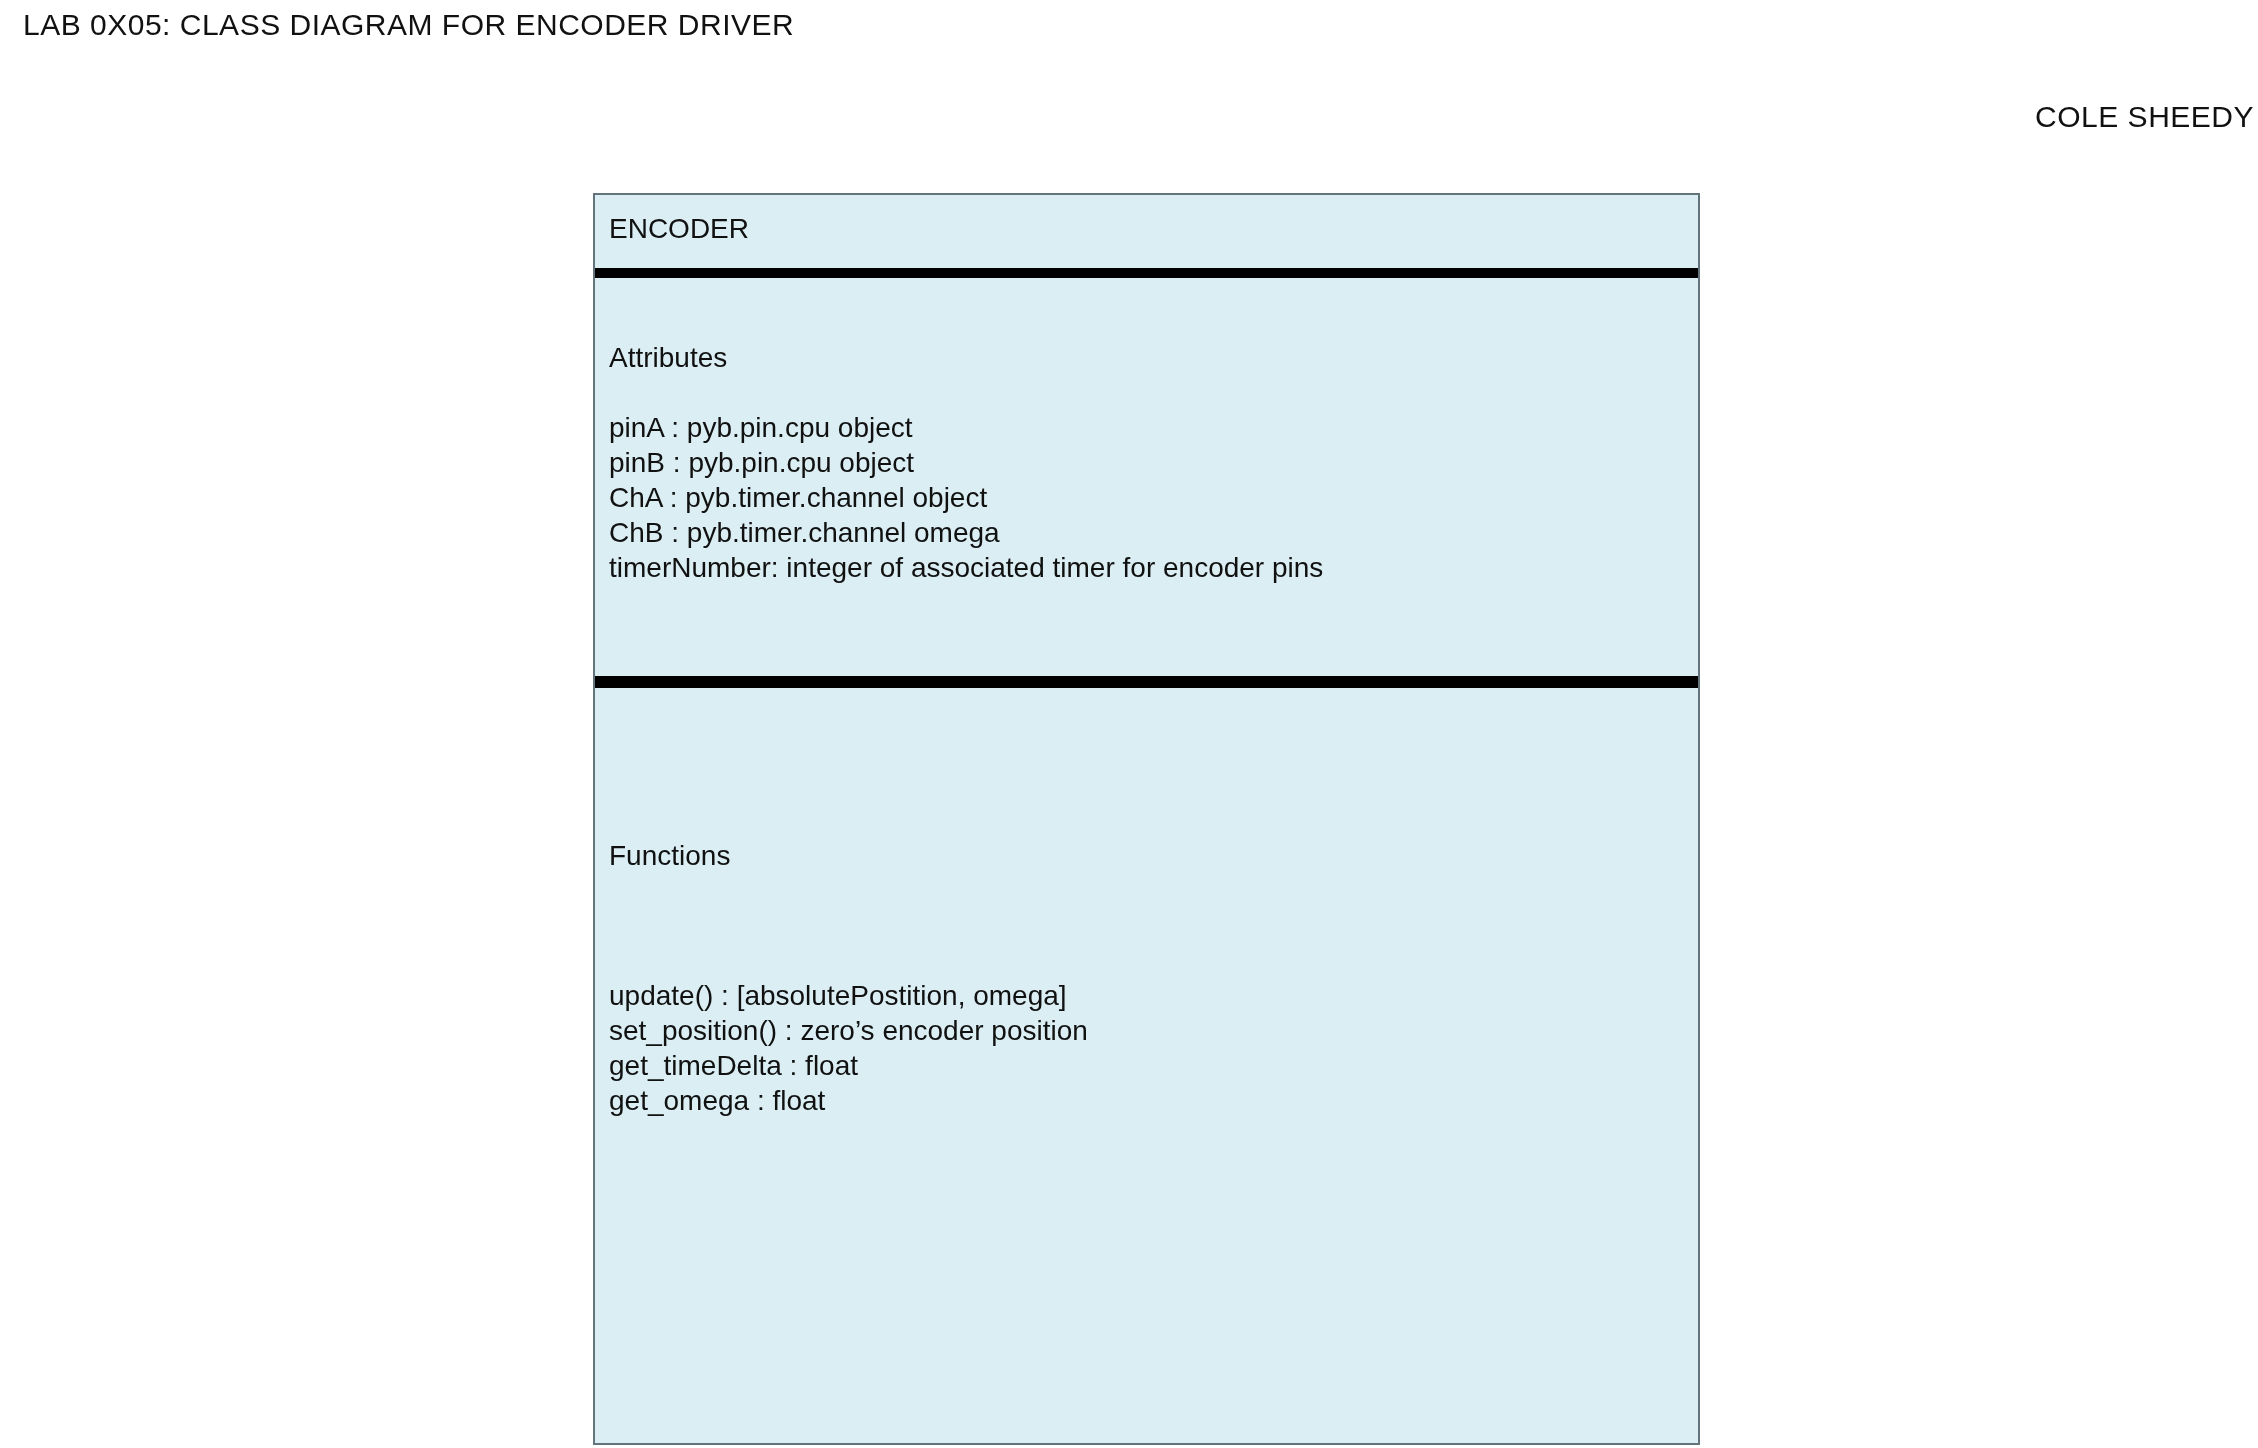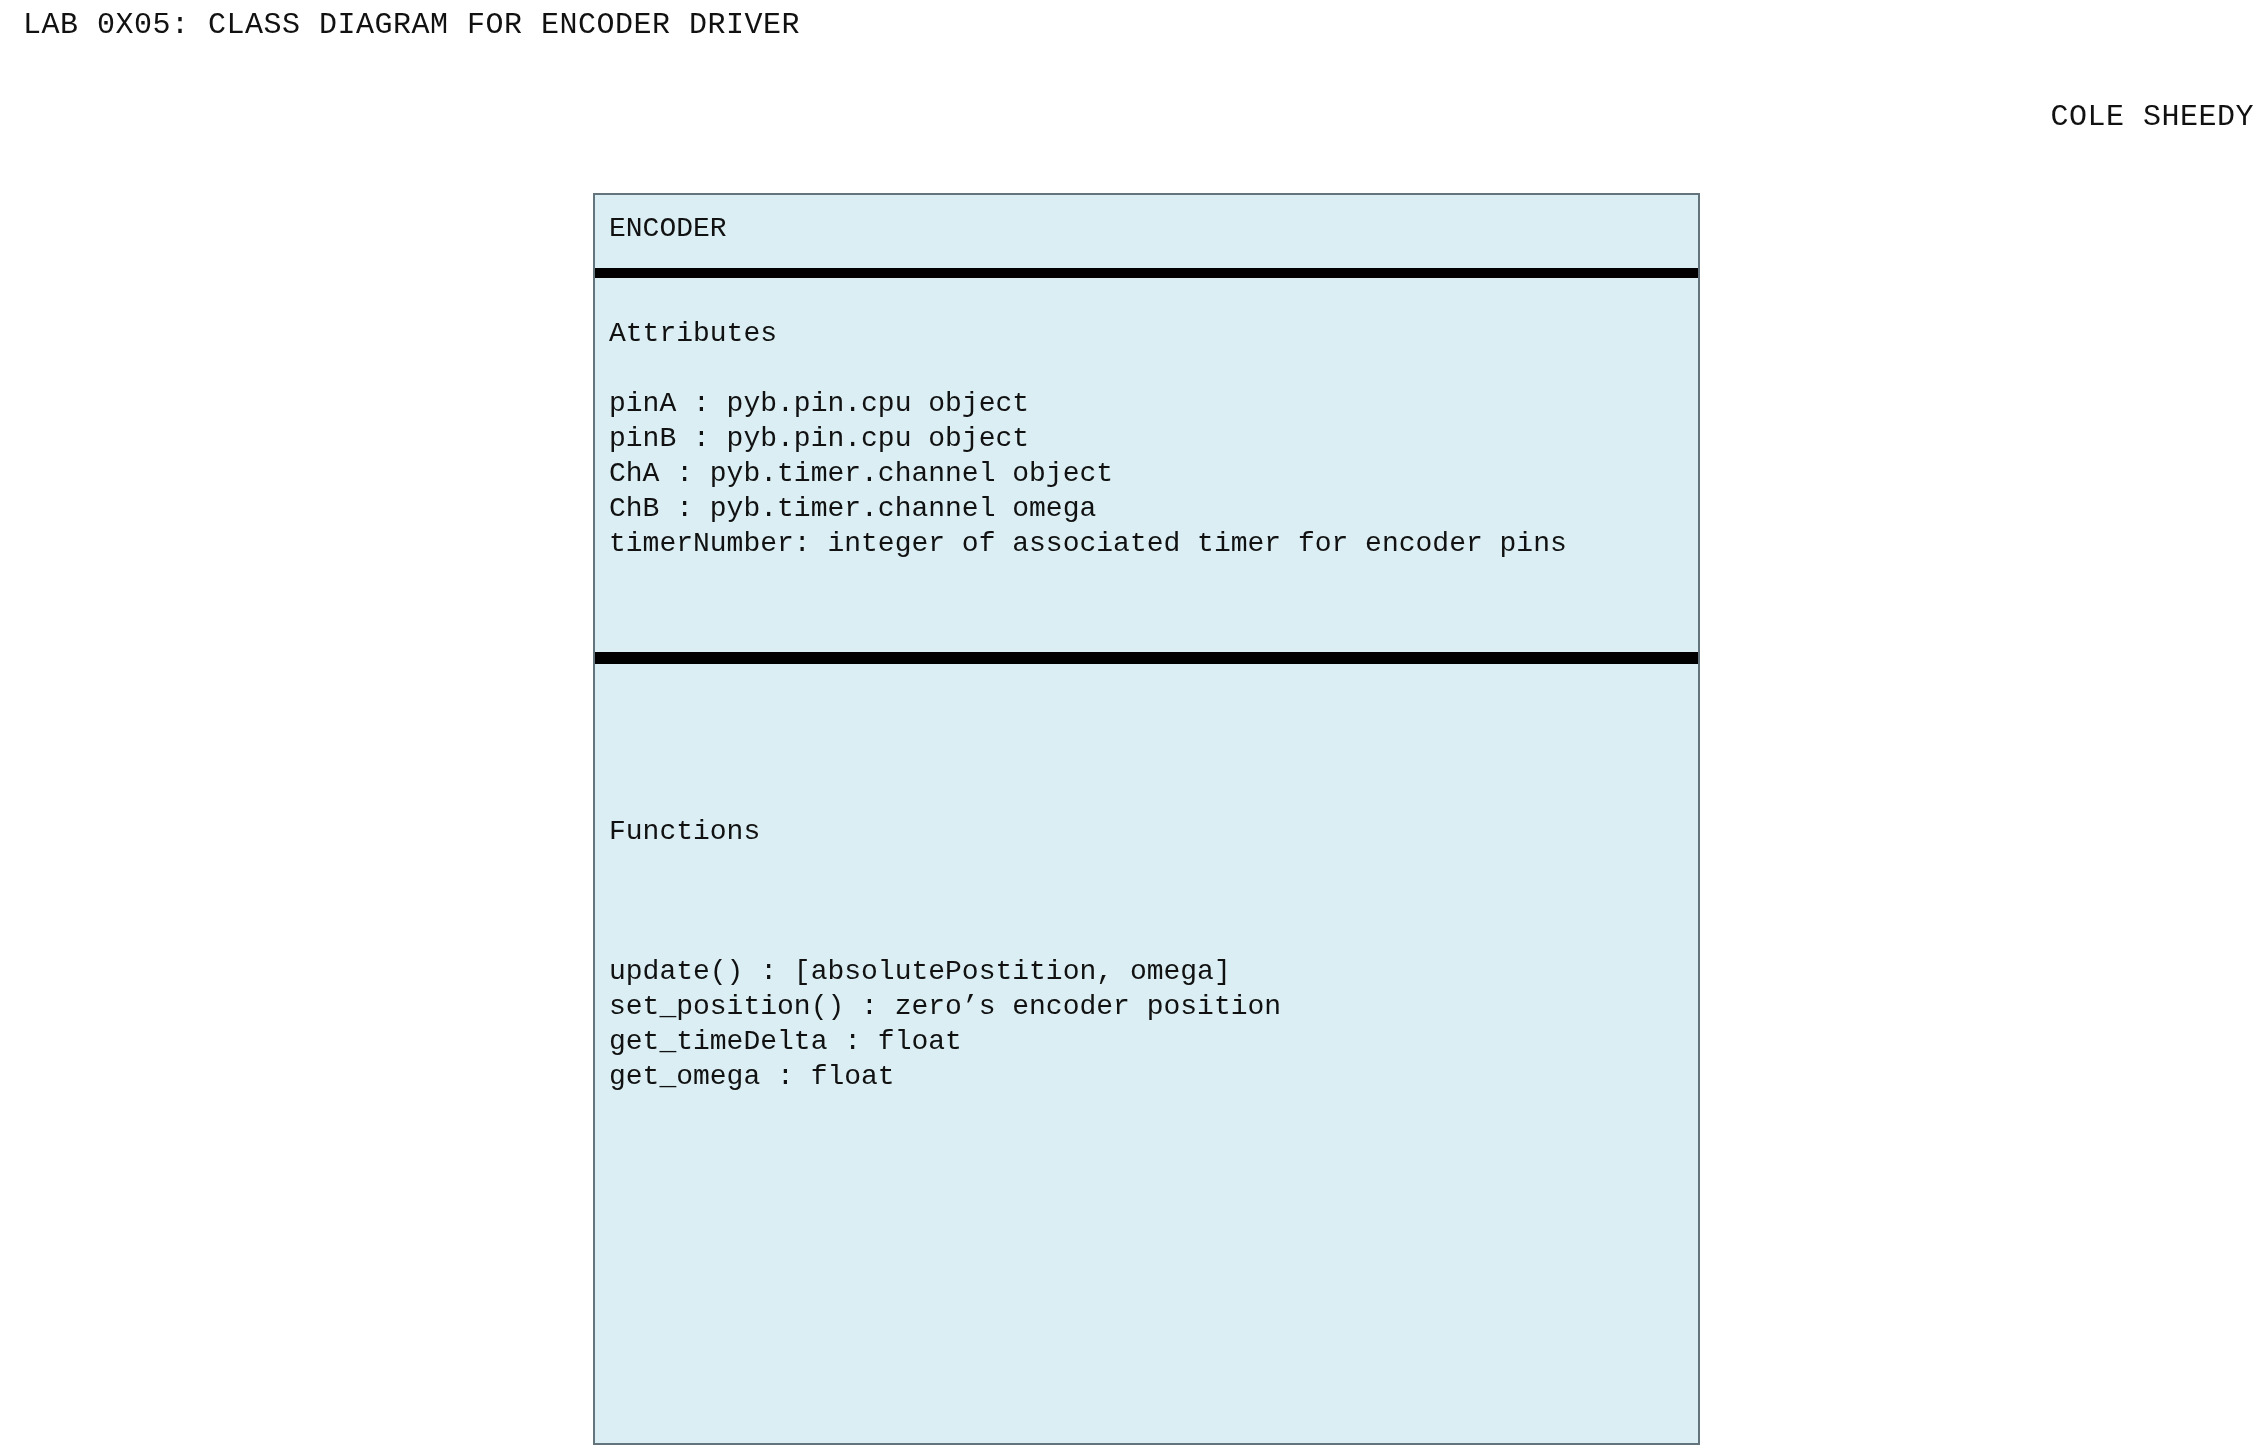--- a/index.html
+++ b/index.html
@@ -1,15 +1,15 @@
 <!DOCTYPE html>
 <html><head>
 <meta charset="utf-8">
 <style>
-  * { margin: 0; padding: 0; box-sizing: border-box; font-family: Liberation Mono, monospace; }
+  * { margin: 0; padding: 0; box-sizing: border-box; }
 
   html, body {
     width: 2258px;
     height: 1448px;
     background: #ffffff;
     font-family: "Liberation Sans", sans-serif;
     color: #111111;
     position: relative;
     overflow: hidden;
   }
@@ -61,20 +61,21 @@
   .divider-2 {
     height: 12px;
     background: #000000;
     flex: 0 0 auto;
   }
 
   .section-attributes {
     height: 374px;
     padding: 38px 14px 0 14px;
     flex: 0 0 auto;
+    margin-top: 24px;
   }
 
   .section-functions {
     flex: 1 1 auto;
     padding: 106px 14px 0 14px;
     margin-top: 44px;
   }
 
   .blank-line-1 { height: 35px; }
   .blank-line-3 { height: 105px; }

